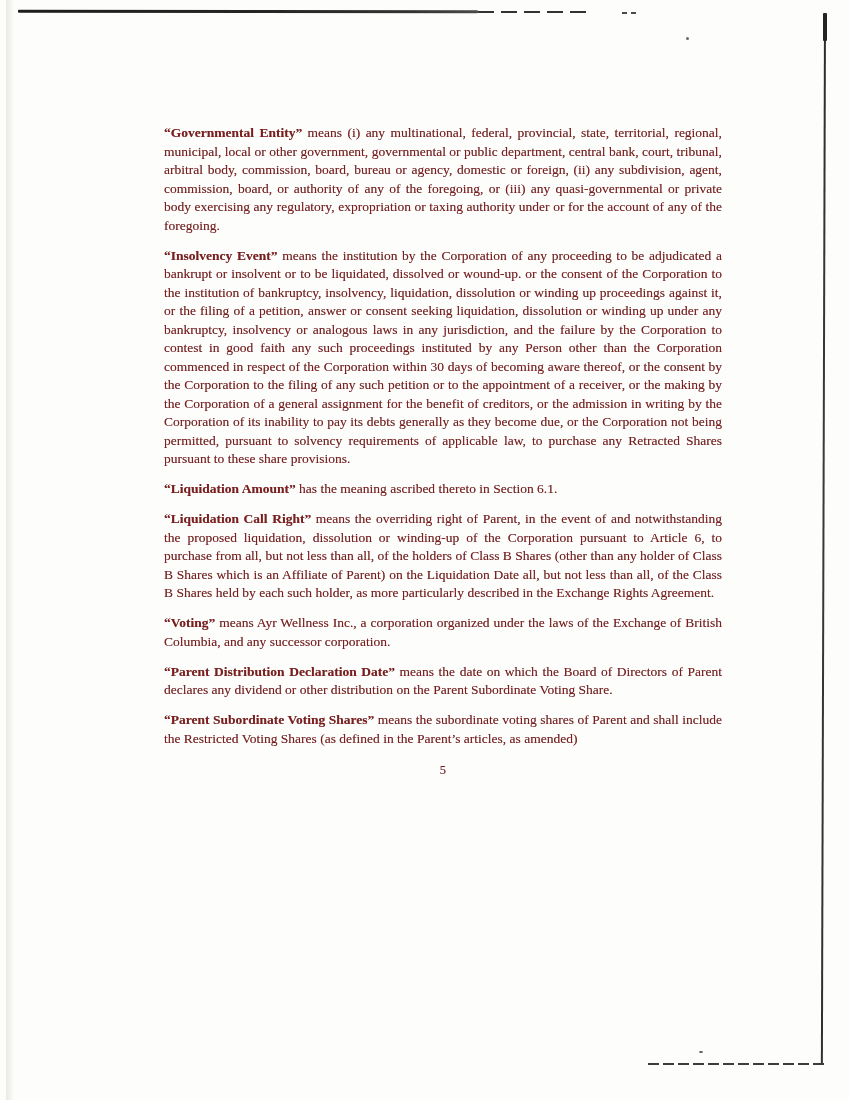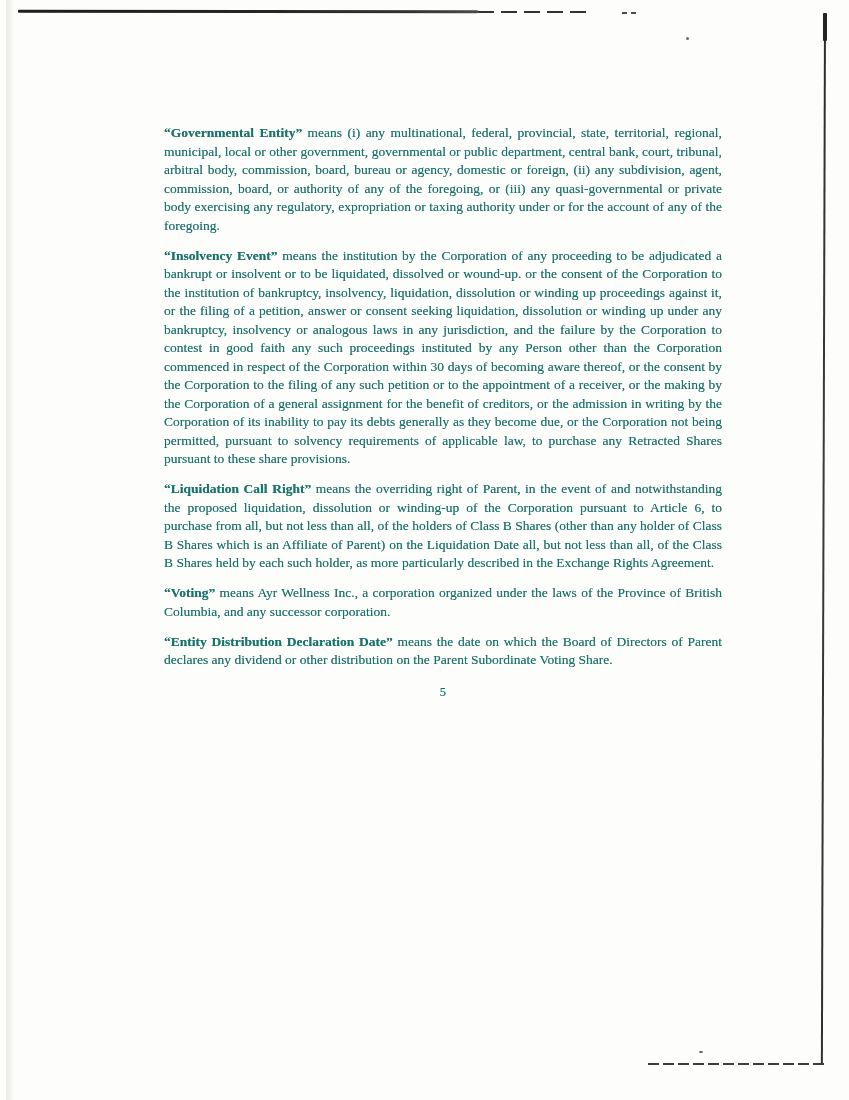--- a/index.html
+++ b/index.html
@@ -84,21 +84,21 @@
     background: #5a5a5a;
     border-radius: 50%;
   }
   
   .text-column {
     position: absolute;
     left: 164px; top: 124px;
     width: 558px;
     font-size: 13.5px;
     line-height: 18.5px;
-    color: #0f766e;
+    color: #7f1d1d;
     text-align: justify;
     text-shadow: 0 0 0.4px rgba(0,0,0,0.4);
   }
   .text-column p {
     margin: 0 0 11.5px 0;
   }
   .text-column b {
     font-weight: bold;
   }
   .page-number {
@@ -123,26 +123,28 @@
   <div class="speck-a"></div>
   <div class="speck-b"></div>
 
   <main class="text-column">
 
     <p><b>“Governmental Entity”</b><span> means (i) any multinational, federal, provincial, state, territorial, regional, municipal, local or other government, governmental or public department, central bank, court, tribunal, arbitral body, commission, board, bureau or agency, domestic or foreign, (ii) any subdivision, agent, commission, board, or authority of any of the foregoing, or (iii) any quasi-governmental or private body exercising any regulatory, expropriation or taxing authority under or for the account of any of the foregoing.</span></p>
 
 
     <p><b>“Insolvency Event”</b><span> means the institution by the Corporation of any proceeding to be adjudicated a bankrupt or insolvent or to be liquidated, dissolved or wound-up. or the consent of the Corporation to the institution of bankruptcy, insolvency, liquidation, dissolution or winding up proceedings against it, or the filing of a petition, answer or consent seeking liquidation, dissolution or winding up under any bankruptcy, insolvency or analogous laws in any jurisdiction, and the failure by the Corporation to contest in good faith any such proceedings instituted by any Person other than the Corporation commenced in respect of the Corporation within 30 days of becoming aware thereof, or the consent by the Corporation to the filing of any such petition or to the appointment of a receiver, or the making by the Corporation of a general assignment for the benefit of creditors, or the admission in writing by the Corporation of its inability to pay its debts generally as they become due, or the Corporation not being permitted, pursuant to solvency requirements of applicable law, to purchase any Retracted Shares pursuant to these share provisions.</span></p>
 
+    <p><b>“Liquidation Amount”</b><span> has the meaning ascribed thereto in Section 6.1.</span></p>
 
     <p><b>“Liquidation Call Right”</b><span> means the overriding right of Parent, in the event of and notwithstanding the proposed liquidation, dissolution or winding-up of the Corporation pursuant to Article 6, to purchase from all, but not less than all, of the holders of Class B Shares (other than any holder of Class B Shares which is an Affiliate of Parent) on the Liquidation Date all, but not less than all, of the Class B Shares held by each such holder, as more particularly described in the Exchange Rights Agreement.</span></p>
 
 
 
-    <p><b>“Voting”</b><span> means Ayr Wellness Inc., a corporation organized under the laws of the Province of British Columbia, and any successor corporation.</span></p>
+    <p><b>“Voting”</b><span> means Ayr Wellness Inc., a corporation organized under the laws of the Exchange of British Columbia, and any successor corporation.</span></p>
 
-    <p><b>“Entity Distribution Declaration Date”</b><span> means the date on which the Board of Directors of Parent declares any dividend or other distribution on the Parent Subordinate Voting Share.</span></p>
+    <p><b>“Parent Distribution Declaration Date”</b><span> means the date on which the Board of Directors of Parent declares any dividend or other distribution on the Parent Subordinate Voting Share.</span></p>
 
+    <p><b>“Parent Subordinate Voting Shares”</b><span> means the subordinate voting shares of Parent and shall include the Restricted Voting Shares (as defined in the Parent’s articles, as amended)</span></p>
 
     <div class="page-number">5</div>
 
   </main>
 </div>
 
 </body></html>

